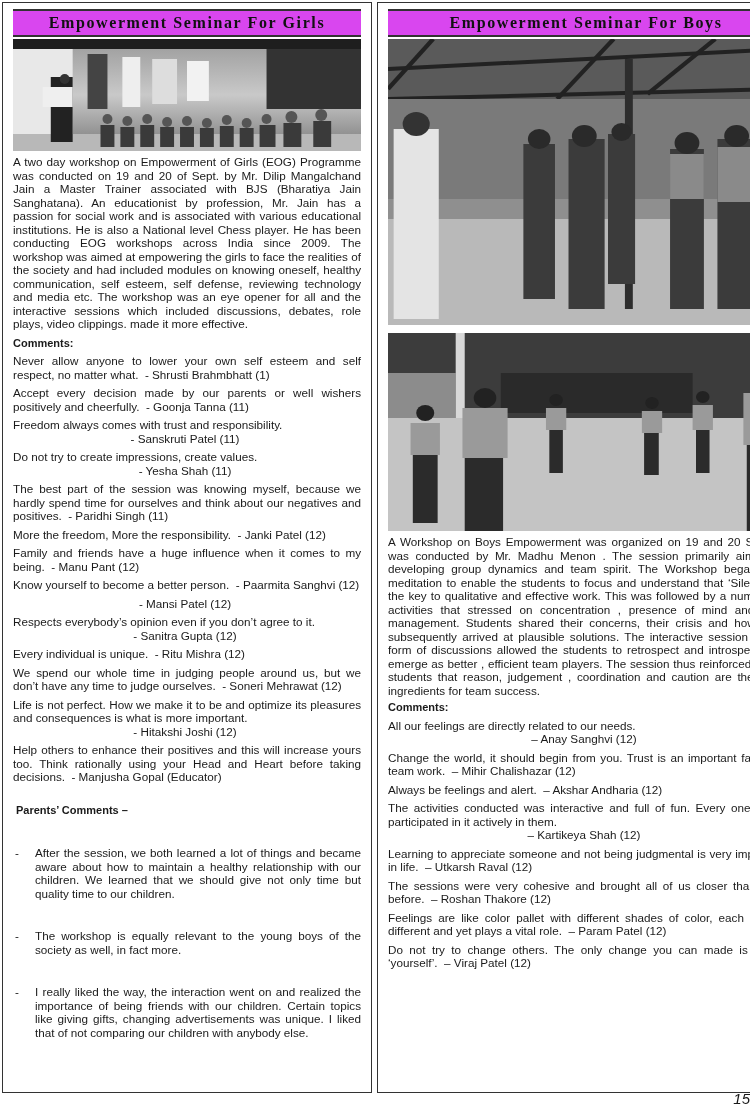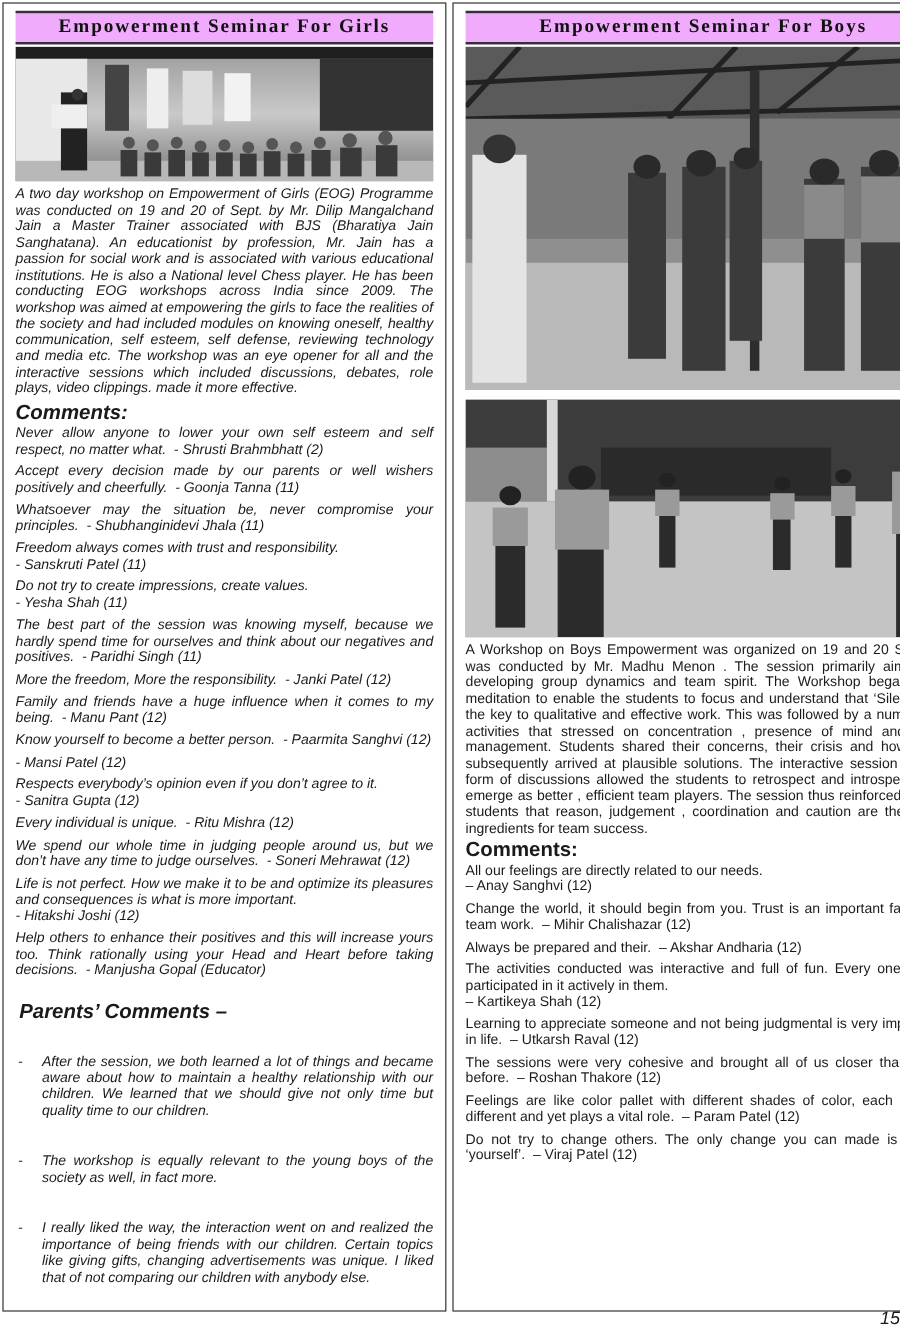--- a/index.html
+++ b/index.html
@@ -2,30 +2,30 @@
 <html><head>
 <meta charset="utf-8">
 <style>
   html, body { margin:0; padding:0; background:#fff; }
   body { width:750px; height:1109px; position:relative; overflow:hidden;
          font-family:"Liberation Sans", "DejaVu Sans", sans-serif; color:#1a1a1a; }
   .col { position:absolute; top:2px; height:1091px; border:1px solid #333; box-sizing:border-box; background:#fff; }
   #col-left { left:2px; width:370px; }
   #col-right { left:377px; width:418px; }
   .title-bar { position:absolute; left:10px; right:10px; top:6px; height:24px;
-               background:#f0abfc; border-top:2px solid #333; border-bottom:2px solid #333;
+               background:#d946ef; border-top:2px solid #333; border-bottom:2px solid #333;
                display:flex; align-items:center; justify-content:center; }
   .title-bar span { font-family:"Liberation Serif", "DejaVu Serif", serif; font-weight:bold;
                     font-size:16px; letter-spacing:1.6px; color:#111; }
   .photo { position:absolute; left:10px; right:10px; overflow:hidden; background:#777; }
   .text { position:absolute; left:10px; right:10px; font-size:11.7px; line-height:13.5px; }
   .para { text-align:justify; margin:0; }
-  .heading { font-weight:bold; font-size:17px; margin:6px 0 4px 0; }
+  .heading { font-weight:bold; font-size:11px; margin:6px 0 4px 0; }
   .comment { margin:0 0 5px 0; text-align:justify; }
-  .attr-right { display:block; text-align:left; padding-right:4px; }
+  .attr-right { display:block; text-align:center; padding-right:4px; }
   .parents { margin:2px 0 0 0; padding:0; list-style:none; }
   .parents li { position:relative; padding-left:22px; margin-bottom:6px; text-align:justify;margin-top:29px; }
   .parents li::before { content:"-"; position:absolute; left:2px; }
   #page-number { position:absolute; left:0; right:0; bottom:2px; text-align:right; font-size:15px;font-style:italic; }
 </style>
 </head>
 <body>
 
 <div id="col-left" class="col">
   <div class="title-bar">
@@ -74,27 +74,26 @@
           <rect x="188" y="89" width="14" height="19"></rect>
         <rect x="208" y="87" width="14" height="21"></rect>
           <rect x="228" y="89" width="14" height="19"></rect>
         <rect x="248" y="86" width="16" height="22"></rect>
           <rect x="272" y="84" width="18" height="24"></rect>
         <rect x="302" y="82" width="18" height="26"></rect>
       </g>
     </svg>
   </div>
 
-  <div class="text" style="top:152px;font-style:italic;">
+  <div class="text" style="top:152px;">
     <p class="para">A two day workshop on Empowerment of Girls (EOG) Programme was conducted on 19 and 20 of Sept. by Mr. Dilip Mangalchand Jain a Master Trainer associated with BJS (Bharatiya Jain Sanghatana). An educationist by profession, Mr. Jain has a passion for social work and is associated with various educational institutions. He is also a National level Chess player. He has been conducting EOG workshops across India since 2009. The workshop was aimed at empowering the girls to face the realities of the society and had included modules on knowing oneself, healthy communication, self esteem, self defense, reviewing technology and media etc. The workshop was an eye opener for all and the interactive sessions which included discussions, debates, role plays, video clippings. made it more effective.</p>
     <div class="heading">Comments:</div>
     <div id="girls-comments">
-        <p class="comment"><span>Never allow anyone to lower your own self esteem and self respect, no matter what.</span>&nbsp;&nbsp;<span>- Shrusti Brahmbhatt (2)</span></p>
+        <p class="comment"><span>Never allow anyone to lower your own self esteem and self respect, no matter what.</span>&nbsp;&nbsp;<span>- Shrusti Brahmbhatt (1)</span></p>
         <p class="comment"><span>Accept every decision made by our parents or well wishers positively and cheerfully.</span>&nbsp;&nbsp;<span>- Goonja Tanna (11)</span></p>
-        <p class="comment"><span>Whatsoever may the situation be, never compromise your principles.</span>&nbsp;&nbsp;<span>- Shubhanginidevi Jhala (11)</span></p>
         <p class="comment"><span>Freedom always comes with trust and responsibility.</span><span class="attr-right">- Sanskruti Patel (11)</span></p>
         <p class="comment"><span>Do not try to create impressions, create values.</span><span class="attr-right">- Yesha Shah (11)</span></p>
         <p class="comment"><span>The best part of the session was knowing myself, because we hardly spend time for ourselves and think about our negatives and positives.</span>&nbsp;&nbsp;<span>- Paridhi Singh (11)</span></p>
         <p class="comment"><span>More the freedom, More the responsibility.</span>&nbsp;&nbsp;<span>- Janki Patel (12)</span></p>
         <p class="comment"><span>Family and friends have a huge influence when it comes to my being.</span>&nbsp;&nbsp;<span>- Manu Pant (12)</span></p>
         <p class="comment"><span>Know yourself to become a better person.</span>&nbsp;&nbsp;<span>- Paarmita Sanghvi (12)</span></p>
         <p class="comment"><span class="attr-right">- Mansi Patel (12)</span></p>
         <p class="comment"><span>Respects everybody’s opinion even if you don’t agree to it.</span><span class="attr-right">- Sanitra Gupta (12)</span></p>
         <p class="comment"><span>Every individual is unique.</span>&nbsp;&nbsp;<span>- Ritu Mishra (12)</span></p>
         <p class="comment"><span>We spend our whole time in judging people around us, but we don’t have any time to judge ourselves.</span>&nbsp;&nbsp;<span>- Soneri Mehrawat (12)</span></p>
@@ -184,21 +183,21 @@
       </g>
     </svg>
   </div>
 
   <div class="text" style="top:532px;">
     <p class="para">A Workshop on Boys Empowerment was organized on 19 and 20 Sept. It was conducted by Mr. Madhu Menon . The session primarily aimed at developing group dynamics and team spirit. The Workshop began with meditation to enable the students to focus and understand that ‘Silence’ is the key to qualitative and effective work. This was followed by a number of activities that stressed on concentration , presence of mind and time management. Students shared their concerns, their crisis and how they subsequently arrived at plausible solutions. The interactive session in the form of discussions allowed the students to retrospect and introspect and emerge as better , efficient team players. The session thus reinforced in the students that reason, judgement , coordination and caution are the chief ingredients for team success.</p>
     <div class="heading" style="margin-top:4px;">Comments:</div>
     <div id="boys-comments">
         <p class="comment"><span>All our feelings are directly related to our needs.</span><span class="attr-right">– Anay Sanghvi (12)</span></p>
         <p class="comment"><span>Change the world, it should begin from you. Trust is an important factor in team work.</span>&nbsp;&nbsp;<span>– Mihir Chalishazar (12)</span></p>
-        <p class="comment"><span>Always be prepared and their.</span>&nbsp;&nbsp;<span>– Akshar Andharia (12)</span></p>
+        <p class="comment"><span>Always be feelings and alert.</span>&nbsp;&nbsp;<span>– Akshar Andharia (12)</span></p>
         <p class="comment"><span>The activities conducted was interactive and full of fun. Every one of us participated in it actively in them.</span><span class="attr-right">– Kartikeya Shah (12)</span></p>
         <p class="comment"><span>Learning to appreciate someone and not being judgmental is very important in life.</span>&nbsp;&nbsp;<span>– Utkarsh Raval (12)</span></p>
         <p class="comment"><span>The sessions were very cohesive and brought all of us closer than ever before.</span>&nbsp;&nbsp;<span>– Roshan Thakore (12)</span></p>
         <p class="comment"><span>Feelings are like color pallet with different shades of color, each one is different and yet plays a vital role.</span>&nbsp;&nbsp;<span>– Param Patel (12)</span></p>
         <p class="comment"><span>Do not try to change others. The only change you can made is within ‘yourself’.</span>&nbsp;&nbsp;<span>– Viraj Patel (12)</span></p>
       </div>
   </div>
 </div>
 
 <div id="page-number">15</div>

